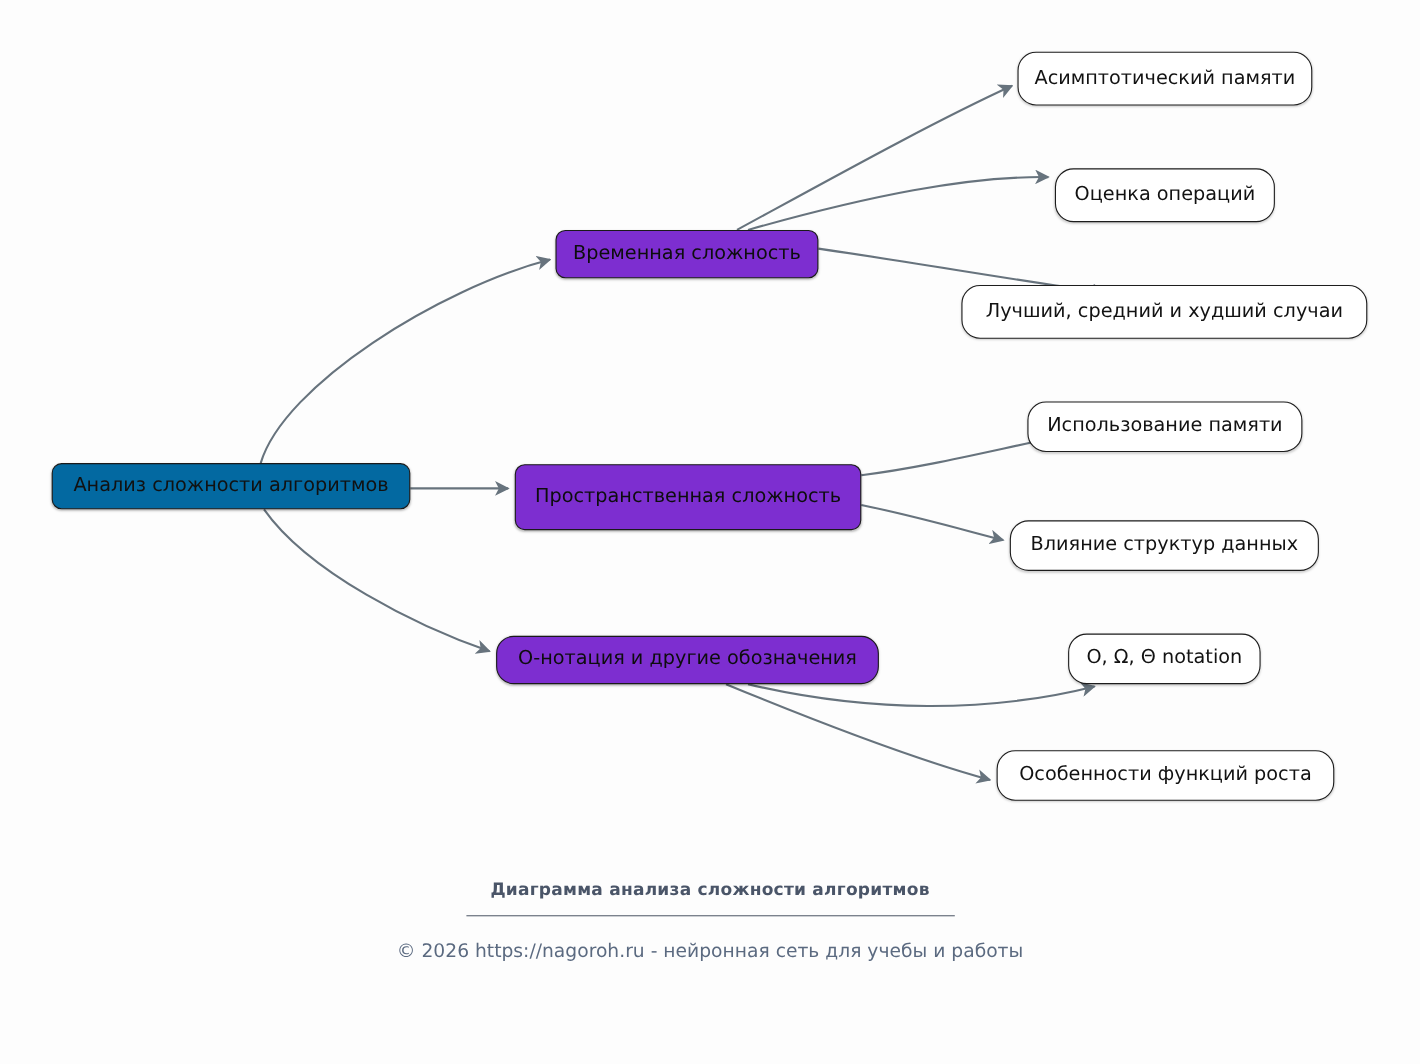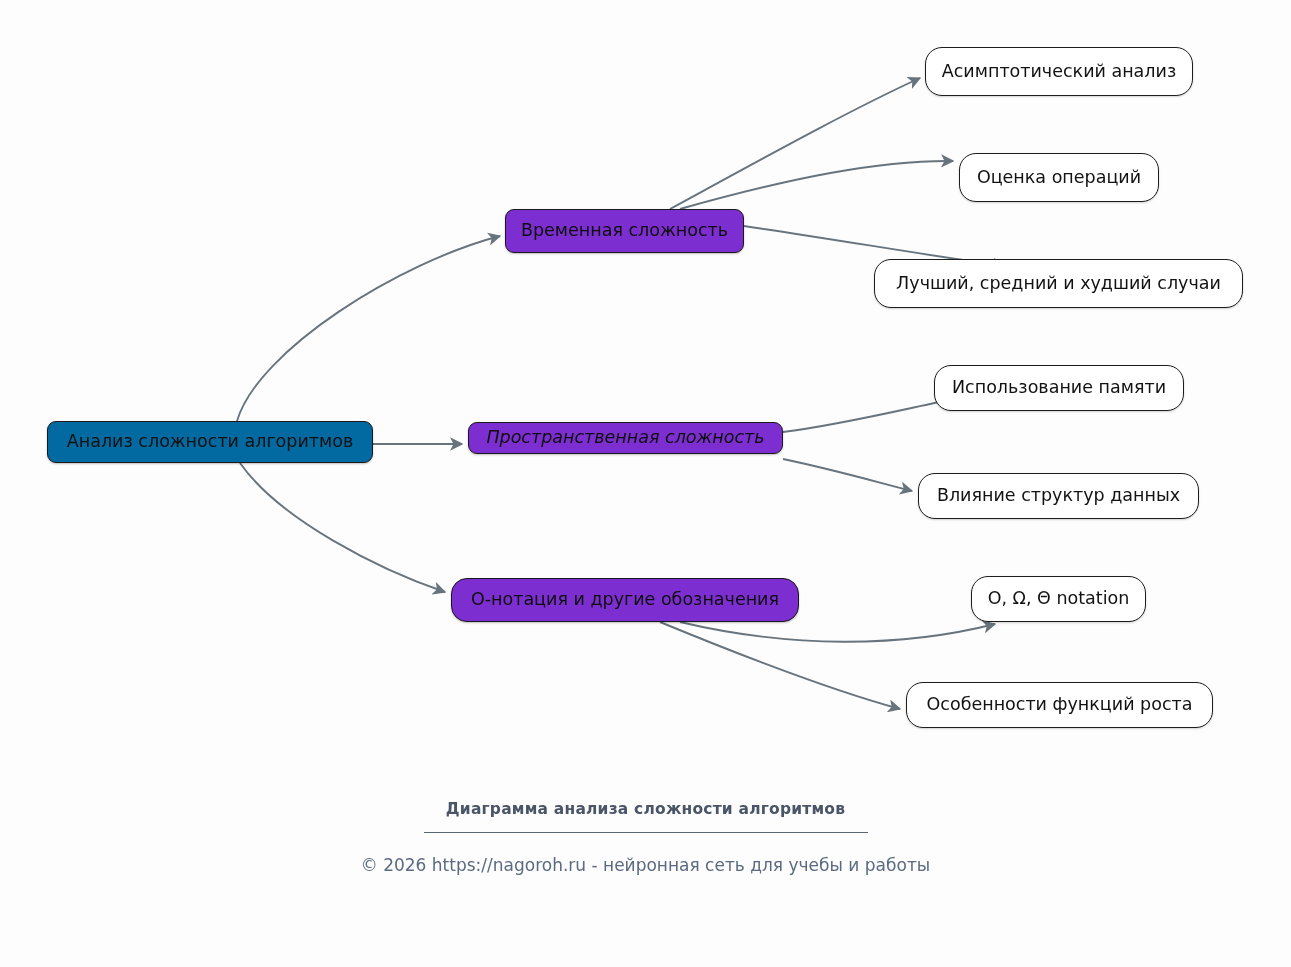--- a/index.html
+++ b/index.html
@@ -114,30 +114,30 @@
 <div class="node-layer">
 
   <div class="node node-root" style="left:47px; top:421px; width:326px; height:42px;">
     <span>Анализ сложности алгоритмов</span>
   </div>
 
   <div class="node node-branch" style="left:505px; top:209px; width:239px; height:44px;">
     <span>Временная сложность</span>
   </div>
 
-  <div class="node node-branch" style="left:468px; top:422px; width:315px; height:32px;font-style:italic;">
+  <div class="node node-branch" style="left:468px; top:422px; width:315px; height:60px;">
     <span>Пространственная сложность</span>
   </div>
 
   <div class="node node-branch" style="left:451px; top:578px; width:348px; height:44px;border-radius:16px;">
     <span>О-нотация и другие обозначения</span>
   </div>
 
   <div class="node node-leaf" style="left:925px; top:47px; width:268px; height:49px;">
-    <span>Асимптотический анализ</span>
+    <span>Асимптотический памяти</span>
   </div>
 
   <div class="node node-leaf" style="left:959px; top:153px; width:200px; height:49px;">
     <span>Оценка операций</span>
   </div>
 
   <div class="node node-leaf" style="left:874px; top:259px; width:369px; height:49px;">
     <span>Лучший, средний и худший случаи</span>
   </div>
 

